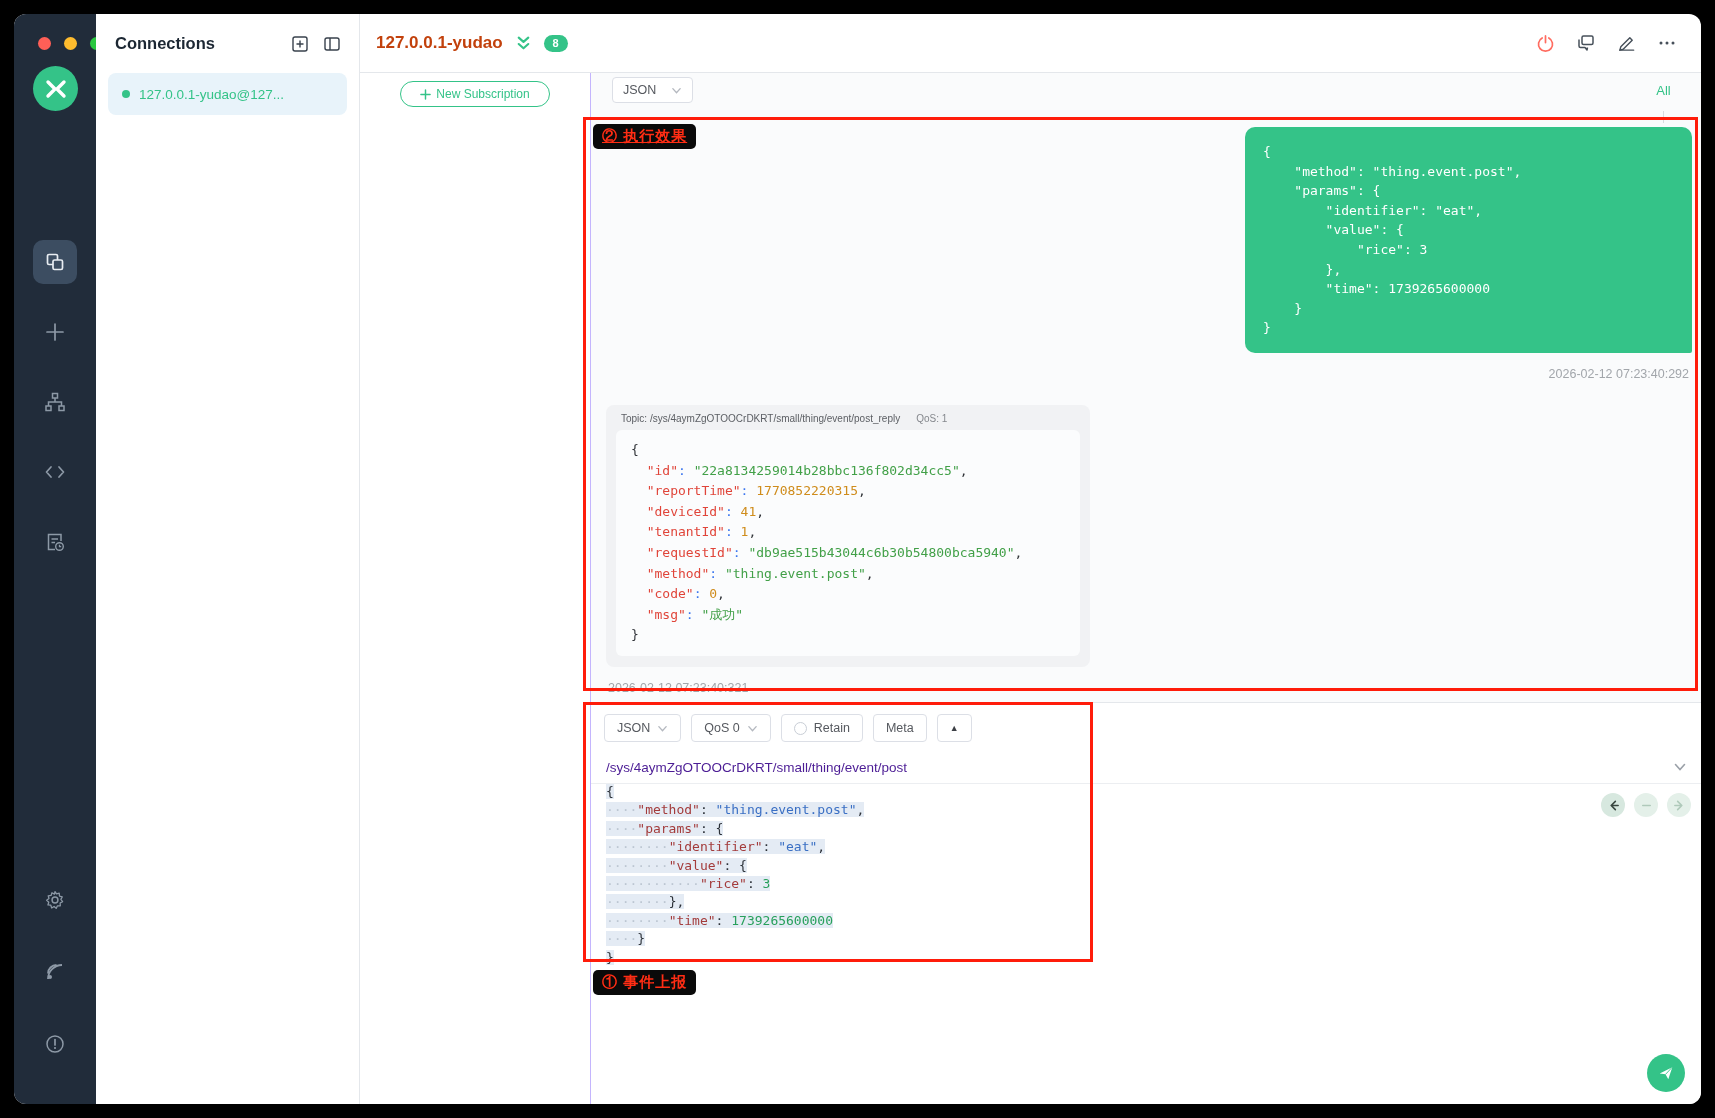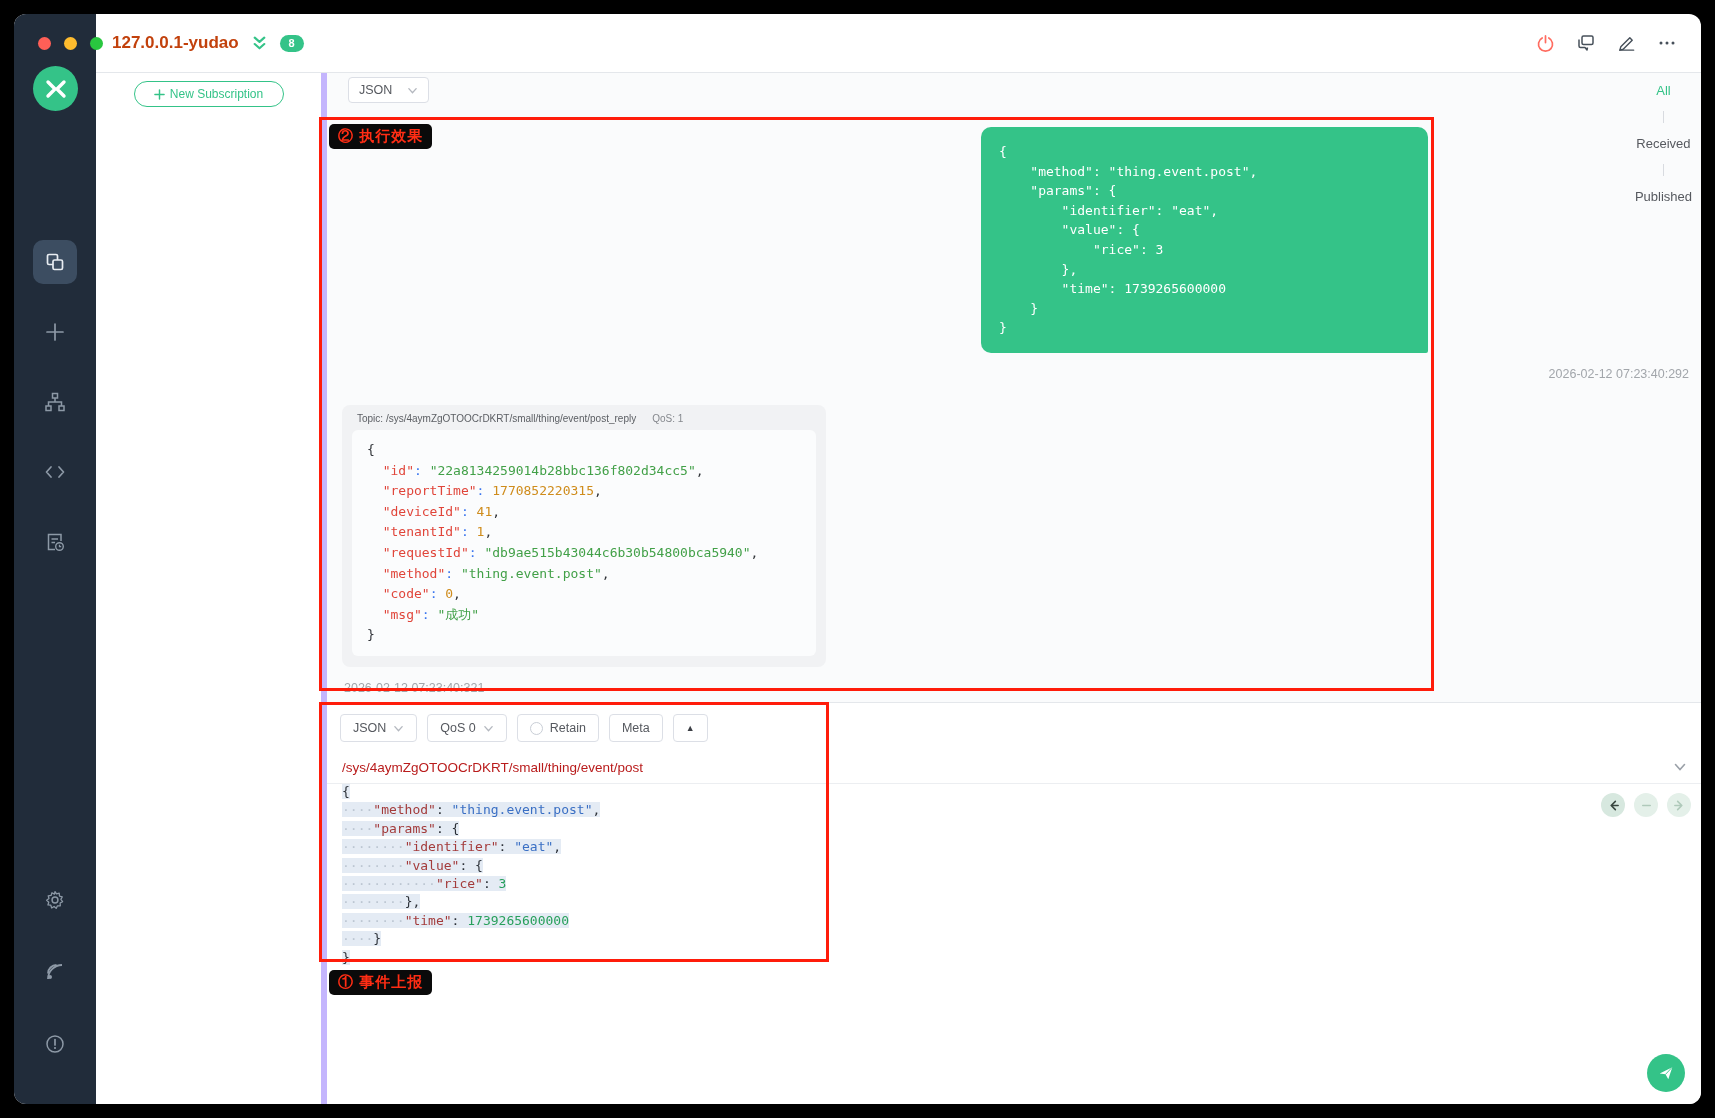--- a/index.html
+++ b/index.html
@@ -31,39 +31,39 @@
   .main { flex:1; display:flex; flex-direction:column; min-width:0; }
   .main-header { height:59px; border-bottom:1px solid #e4e7eb; display:flex; align-items:center; padding:0 24px 0 16px; }
   .main-title { font-size:17px; font-weight:bold; color:#c2410c; }
   .title-chevrons { margin-left:12px; display:flex; color:#34c388; cursor:pointer; }
   .badge { margin-left:12px; min-width:24px; height:17px; padding:0 7px; background:#34c388; border-radius:9px; color:#fff; font-size:11px; display:flex; align-items:center; justify-content:center; font-weight:bold; }
   .header-actions { margin-left:auto; display:flex; align-items:center; gap:21px; color:#47505a; }
   .header-actions .hicon { cursor:pointer; display:flex; }
   .hicon.power { color:#ff6c60; }
 
   .content { position:relative; flex:1; overflow:hidden; }
-  .sub-panel { position:absolute; left:0; top:0; bottom:0; width:231px; background:#fff; border-right:6px solid #c4b5fd; }
+  .sub-panel { position:absolute; left:0; top:0; bottom:0; width:231px; background:#fff; border-right:1px solid #c4b5fd; }
   .new-sub-btn { margin:8px auto 0; width:150px; height:26px; border:1px solid #34c388; border-radius:14px; color:#34c388; background:#fff; font-size:12px; display:flex; align-items:center; justify-content:center; gap:5px; cursor:pointer; font-family:inherit; }
   .msg-region { position:absolute; left:231px; right:0; top:0; height:629px; background:#fafbfc; }
   .publish-region { position:absolute; left:231px; right:0; top:629px; bottom:0; background:#fff; border-top:1px solid #e4e7eb; }
 
   
   .fmt-dd { position:absolute; left:21px; top:4px; width:81px; height:26px; background:#fff; border:1px solid #dcdfe6; border-radius:4px; display:flex; align-items:center; justify-content:space-between; padding:0 10px; color:#56595f; font-size:12.5px; cursor:pointer; }
   .filters { position:absolute; right:9px; top:10px; display:flex; align-items:center; gap:13px; font-size:13px; color:#56595f;flex-direction:column; }
   .filters .sep { width:1px; height:12px; background:#d8dbe0; }
   .filter { cursor:pointer; }
   .filter.active { color:#34c388; }
 
   
   .anno-box { position:absolute; border:3px solid #ff1c0a; z-index:6; pointer-events:none; }
   .anno-box1 { left:223px; top:44px; width:1115px; height:574px; }
   .anno-box2 { left:223px; top:629px; width:510px; height:260px; }
   .anno-label { position:absolute; background:#0a0a0a; color:#ff2d14; font-weight:bold; font-size:15px; padding:3px 9px; border-radius:5px; z-index:7; letter-spacing:1px; }
   .anno-label1 { left:233px; top:897px; }
-  .anno-label2 { left:233px; top:51px; }
+  .anno-label2 { left:233px; top:51px;text-decoration:underline; }
 
   
   .bubble { position:absolute; left:885px; top:54px; width:447px; background:#34c388; border-radius:10px 10px 2px 10px; padding:15px 18px; z-index:4; }
   .bubble pre { color:#fff; font-family:"DejaVu Sans Mono",monospace; font-size:13px; line-height:19.6px; white-space:pre; }
   .ts { font-size:12.5px; color:#a2a6ab; position:absolute; z-index:4; }
   .ts-pub { right:12px; top:294px; }
   .ts-recv { left:248px; top:608px; }
 
   
   .recv-card { position:absolute; left:246px; top:332px; width:484px; background:#f1f2f4; border-radius:8px; z-index:4; padding-bottom:11px; }
@@ -73,21 +73,21 @@
   .cl { white-space:pre; font-family:"DejaVu Sans Mono",monospace; }
   .code-block .cl { font-size:13px; line-height:20.6px; color:#303338; }
   .code-block .tk-key{color:#e0453a;} .code-block .tk-colon{color:#3b76ef;}
   .code-block .tk-str{color:#42a048;} .code-block .tk-num{color:#cf8c1c;}
 
   
   .pub-toolbar { position:absolute; left:13px; top:11px; display:flex; gap:10px; }
   .pub-btn { height:28px; background:#fff; border:1px solid #dcdfe6; border-radius:4px; display:flex; align-items:center; gap:7px; padding:0 12px; color:#56595f; font-size:12.5px; cursor:pointer; font-family:inherit; }
   .radio { width:13px; height:13px; border:1px solid #c9ced6; border-radius:50%; }
   .tri-up { font-size:9px; color:#3c3f45; }
-  .topic-row { position:absolute; left:0; right:0; top:48px; height:33px; border-bottom:1px solid #eceef1; display:flex; align-items:center; padding:0 40px 0 15px; font-size:13.5px; color:#b91c1c; }
+  .topic-row { position:absolute; left:0; right:0; top:48px; height:33px; border-bottom:1px solid #eceef1; display:flex; align-items:center; padding:0 40px 0 15px; font-size:13.5px; color:#4c1d95; }
   .topic-collapse { position:absolute; right:14px; top:57px; color:#9aa0a8; cursor:pointer; }
   .hist-nav { position:absolute; right:10px; top:90px; display:flex; gap:9px; z-index:2; }
   .hist-btn { width:24px; height:24px; border-radius:50%; display:flex; align-items:center; justify-content:center; cursor:pointer; border:none; }
   .hist-active { background:#d7e8df; color:#38463f; }
   .hist-dis { background:#e4f0e9; color:#afc9ba; }
 
   
   .editor { position:absolute; left:15px; top:80px; right:60px; z-index:1; }
   .editor .cl { font-size:13px; line-height:18.4px; color:#2c3138; }
   .editor .sel { background:#e4ebf4; }
@@ -169,20 +169,43 @@
       <div class="nav-item">
         <svg width="22" height="22" viewBox="0 0 22 22">
           <circle cx="11" cy="11" r="8" stroke="currentColor" stroke-width="1.5" fill="none"></circle>
           <path d="M11 6.5 V12" stroke="currentColor" stroke-width="1.7" stroke-linecap="round"></path>
           <circle cx="11" cy="15" r="1.1" fill="currentColor"></circle>
         </svg>
       </div>
     </div>
   </aside>
 
+  <section class="conn-panel">
+    <div class="conn-head">
+      <span class="conn-title">Connections</span>
+      <span class="conn-head-icons">
+        <span>
+          <svg width="18" height="18" viewBox="0 0 18 18">
+            <rect x="2" y="2" width="14" height="14" rx="2" stroke="currentColor" stroke-width="1.4" fill="none"></rect>
+            <path d="M9 5.5 V12.5 M5.5 9 H12.5" stroke="currentColor" stroke-width="1.4"></path>
+          </svg>
+        </span>
+        <span>
+          <svg width="18" height="18" viewBox="0 0 18 18">
+            <rect x="2" y="3" width="14" height="12" rx="2" stroke="currentColor" stroke-width="1.4" fill="none"></rect>
+            <path d="M7 3 V15" stroke="currentColor" stroke-width="1.4"></path>
+          </svg>
+        </span>
+      </span>
+    </div>
+    <div class="conn-item">
+      <span class="conn-dot"></span>
+      <span class="conn-name">127.0.0.1-yudao@127...</span>
+    </div>
+  </section>
 
   <main class="main">
     <header class="main-header">
       <span class="main-title">127.0.0.1-yudao</span>
       <span class="title-chevrons">
         <svg width="17" height="17" viewBox="0 0 16 16">
           <path d="M3.5 2.5 L8 6.5 L12.5 2.5" stroke="currentColor" stroke-width="2" fill="none" stroke-linecap="round" stroke-linejoin="round"></path>
           <path d="M3.5 8.5 L8 12.5 L12.5 8.5" stroke="currentColor" stroke-width="2" fill="none" stroke-linecap="round" stroke-linejoin="round"></path>
         </svg>
       </span>

